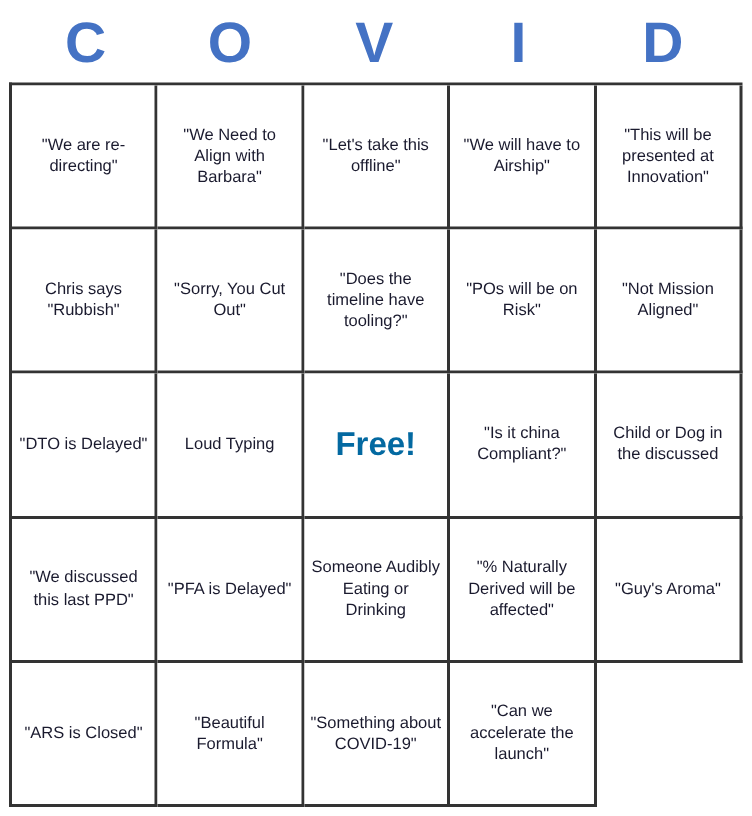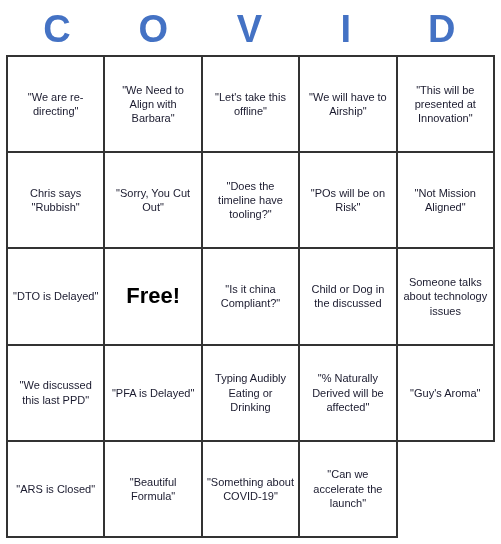--- a/index.html
+++ b/index.html
@@ -50,21 +50,21 @@
       text-align: center;
       padding: 3px 4px;
       font-size: 11px;
       color: #1a1a2e;
       background: #fff;
       line-height: 1.3;
     }
     .bingo-cell.free {
       font-size: 22px;
       font-weight: bold;
-      color: #000000;
+      color: #0369a1;
     }
   </style>
 </head>
 <body>
 
 <div class="bingo-card">
   <div class="bingo-header">
 
   <span class="bingo-header-letter">C</span>
       <span class="bingo-header-letter">O</span>
@@ -78,27 +78,27 @@
       <div class="bingo-cell">"We Need to Align with Barbara"</div>
       <div class="bingo-cell">"Let's take this offline"</div>
       <div class="bingo-cell">"We will have to Airship"</div>
       <div class="bingo-cell">"This will be presented at Innovation"</div>
       <div class="bingo-cell">Chris says "Rubbish"</div>
       <div class="bingo-cell">"Sorry, You Cut Out"</div>
       <div class="bingo-cell">"Does the timeline have tooling?"</div>
       <div class="bingo-cell">"POs will be on Risk"</div>
       <div class="bingo-cell">"Not Mission Aligned"</div>
       <div class="bingo-cell">"DTO is Delayed"</div>
+      <div class="bingo-cell">Loud Typing</div>
       <div class="bingo-cell free">Free!</div>
       <div class="bingo-cell">"Is it china Compliant?"</div>
       <div class="bingo-cell">Child or Dog in the discussed</div>
-      <div class="bingo-cell">Someone talks about technology issues</div>
       <div class="bingo-cell">"We discussed this last PPD"</div>
       <div class="bingo-cell">"PFA is Delayed"</div>
-      <div class="bingo-cell">Typing Audibly Eating or Drinking</div>
+      <div class="bingo-cell">Someone Audibly Eating or Drinking</div>
       <div class="bingo-cell">"% Naturally Derived will be affected"</div>
       <div class="bingo-cell">"Guy's Aroma"</div>
       <div class="bingo-cell">"ARS is Closed"</div>
       <div class="bingo-cell">"Beautiful Formula"</div>
       <div class="bingo-cell">"Something about COVID-19"</div>
       <div class="bingo-cell">"Can we accelerate the launch"</div>
     </div>
 </div>
 
 </body></html>

